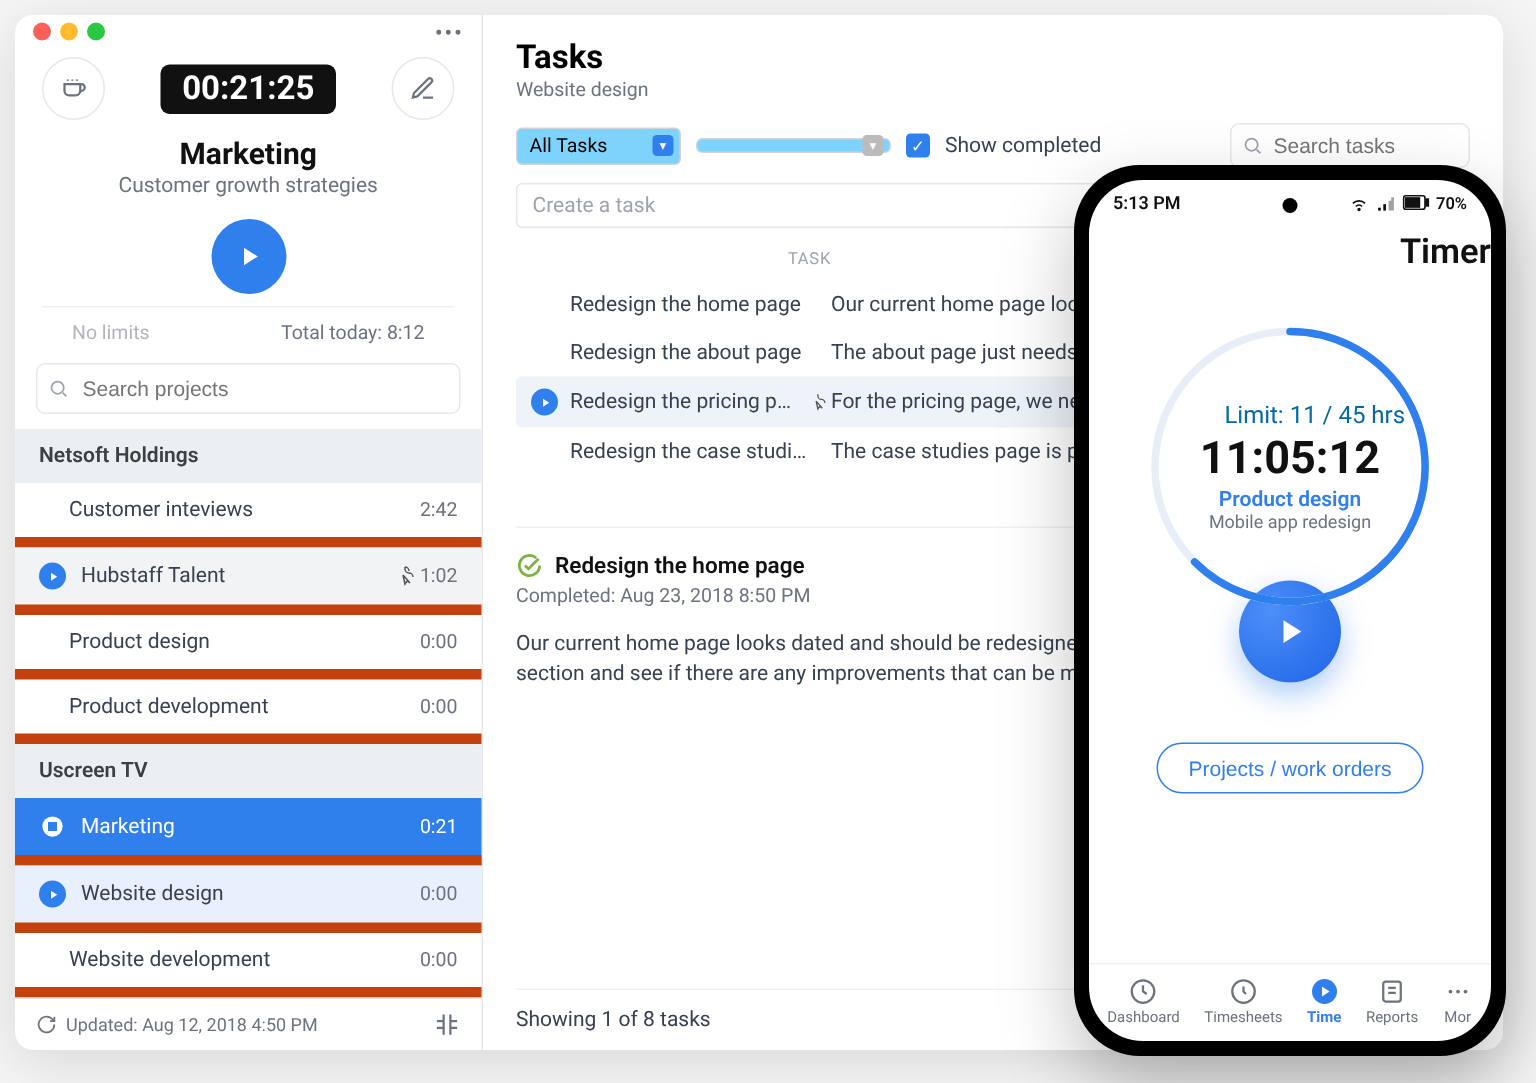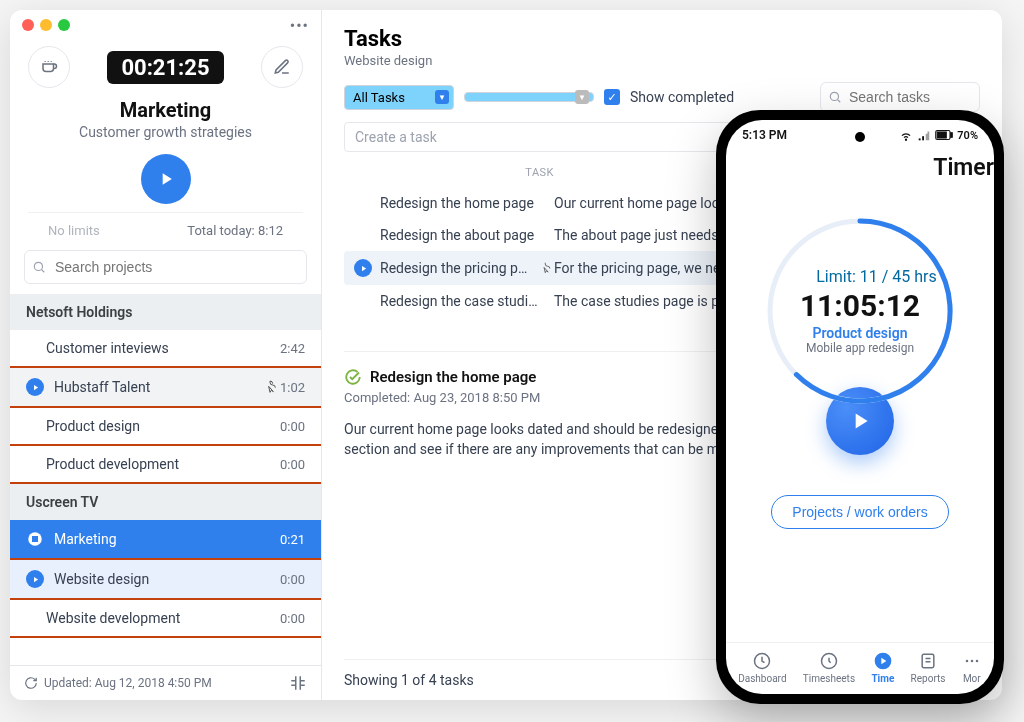--- a/index.html
+++ b/index.html
@@ -33,21 +33,21 @@
 
   .limits-row { display: flex; justify-content: space-between; padding: 0 20px 8px; font-size: 13px; color: #6b7280; border-top: 1px solid #eef0f2; margin: 0 18px; padding-top: 10px; }
   .limits-row .none { color: #b0b5bc; }
 
   .search-projects { margin: 4px 14px 10px; }
   .search-input { width: 100%; border: 1px solid #e5e7eb; border-radius: 6px; padding: 8px 10px 8px 30px; font-size: 14px; color: #6b7280; background: #fff; outline: none; }
   .search-wrap { position: relative; }
   .search-wrap .sicon { position: absolute; left: 8px; top: 50%; transform: translateY(-50%); color: #9ca3af; }
 
   .org-header { background: #eceff1; color: #3c4043; font-weight: 600; padding: 10px 16px; font-size: 14px; }
-  .proj-row { display: flex; align-items: center; padding: 10px 16px; font-size: 14px; color: #374151; border-bottom: 2px solid #c2410c; cursor: pointer; }
+  .proj-row { display: flex; align-items: center; padding: 10px 16px; font-size: 14px; color: #374151; border-bottom: 7px solid #c2410c; cursor: pointer; }
   .proj-row .name { flex: 1; }
   .proj-row .time { font-size: 13px; color: #6b7280; }
   .proj-row .picon { width: 18px; height: 18px; margin-right: 10px; display: inline-flex; align-items:center; justify-content:center;}
   .proj-row.indent { padding-left: 36px; }
   .proj-row.highlight { background: #f1f3f5; }
   .proj-row.active { background: #2f80ed; color: #fff; }
   .proj-row.active .time { color: #fff; }
   .proj-row.sub-active { background: #e8f0fe; }
   .proj-row .cursor { width: 16px; height: 16px; margin-left: 4px; color:#555;}
 
@@ -316,21 +316,21 @@
           <svg width="18" height="18" viewBox="0 0 24 24" fill="none" stroke="currentColor" stroke-width="2.5">
               <path d="M21 12a9 9 0 1 1-3-6.7"></path>
               <path d="m8 12 3 3 9-9"></path>
             </svg>
         </span>
         <h3>Redesign the home page</h3>
       </div>
       <div class="completed">Completed: Aug 23, 2018 8:50 PM</div>
       <div class="detail-body">Our current home page looks dated and should be redesigned. While doing that we should revisit each section and see if there are any improvements that can be made from a conversion standpoint.</div>
     </div>
-    <div class="showing">Showing 1 of 4 tasks</div>
+    <div class="showing">Showing 1 of 8 tasks</div>
   </div>
 </div>
 
 <div class="phone">
   <div class="phone-inner">
     <span class="notch"></span>
     <div class="status-bar">
       <span>5:13 PM</span>
       <span class="right">
         <svg width="14" height="14" viewBox="0 0 24 24" fill="none" stroke="currentColor" stroke-width="2">

